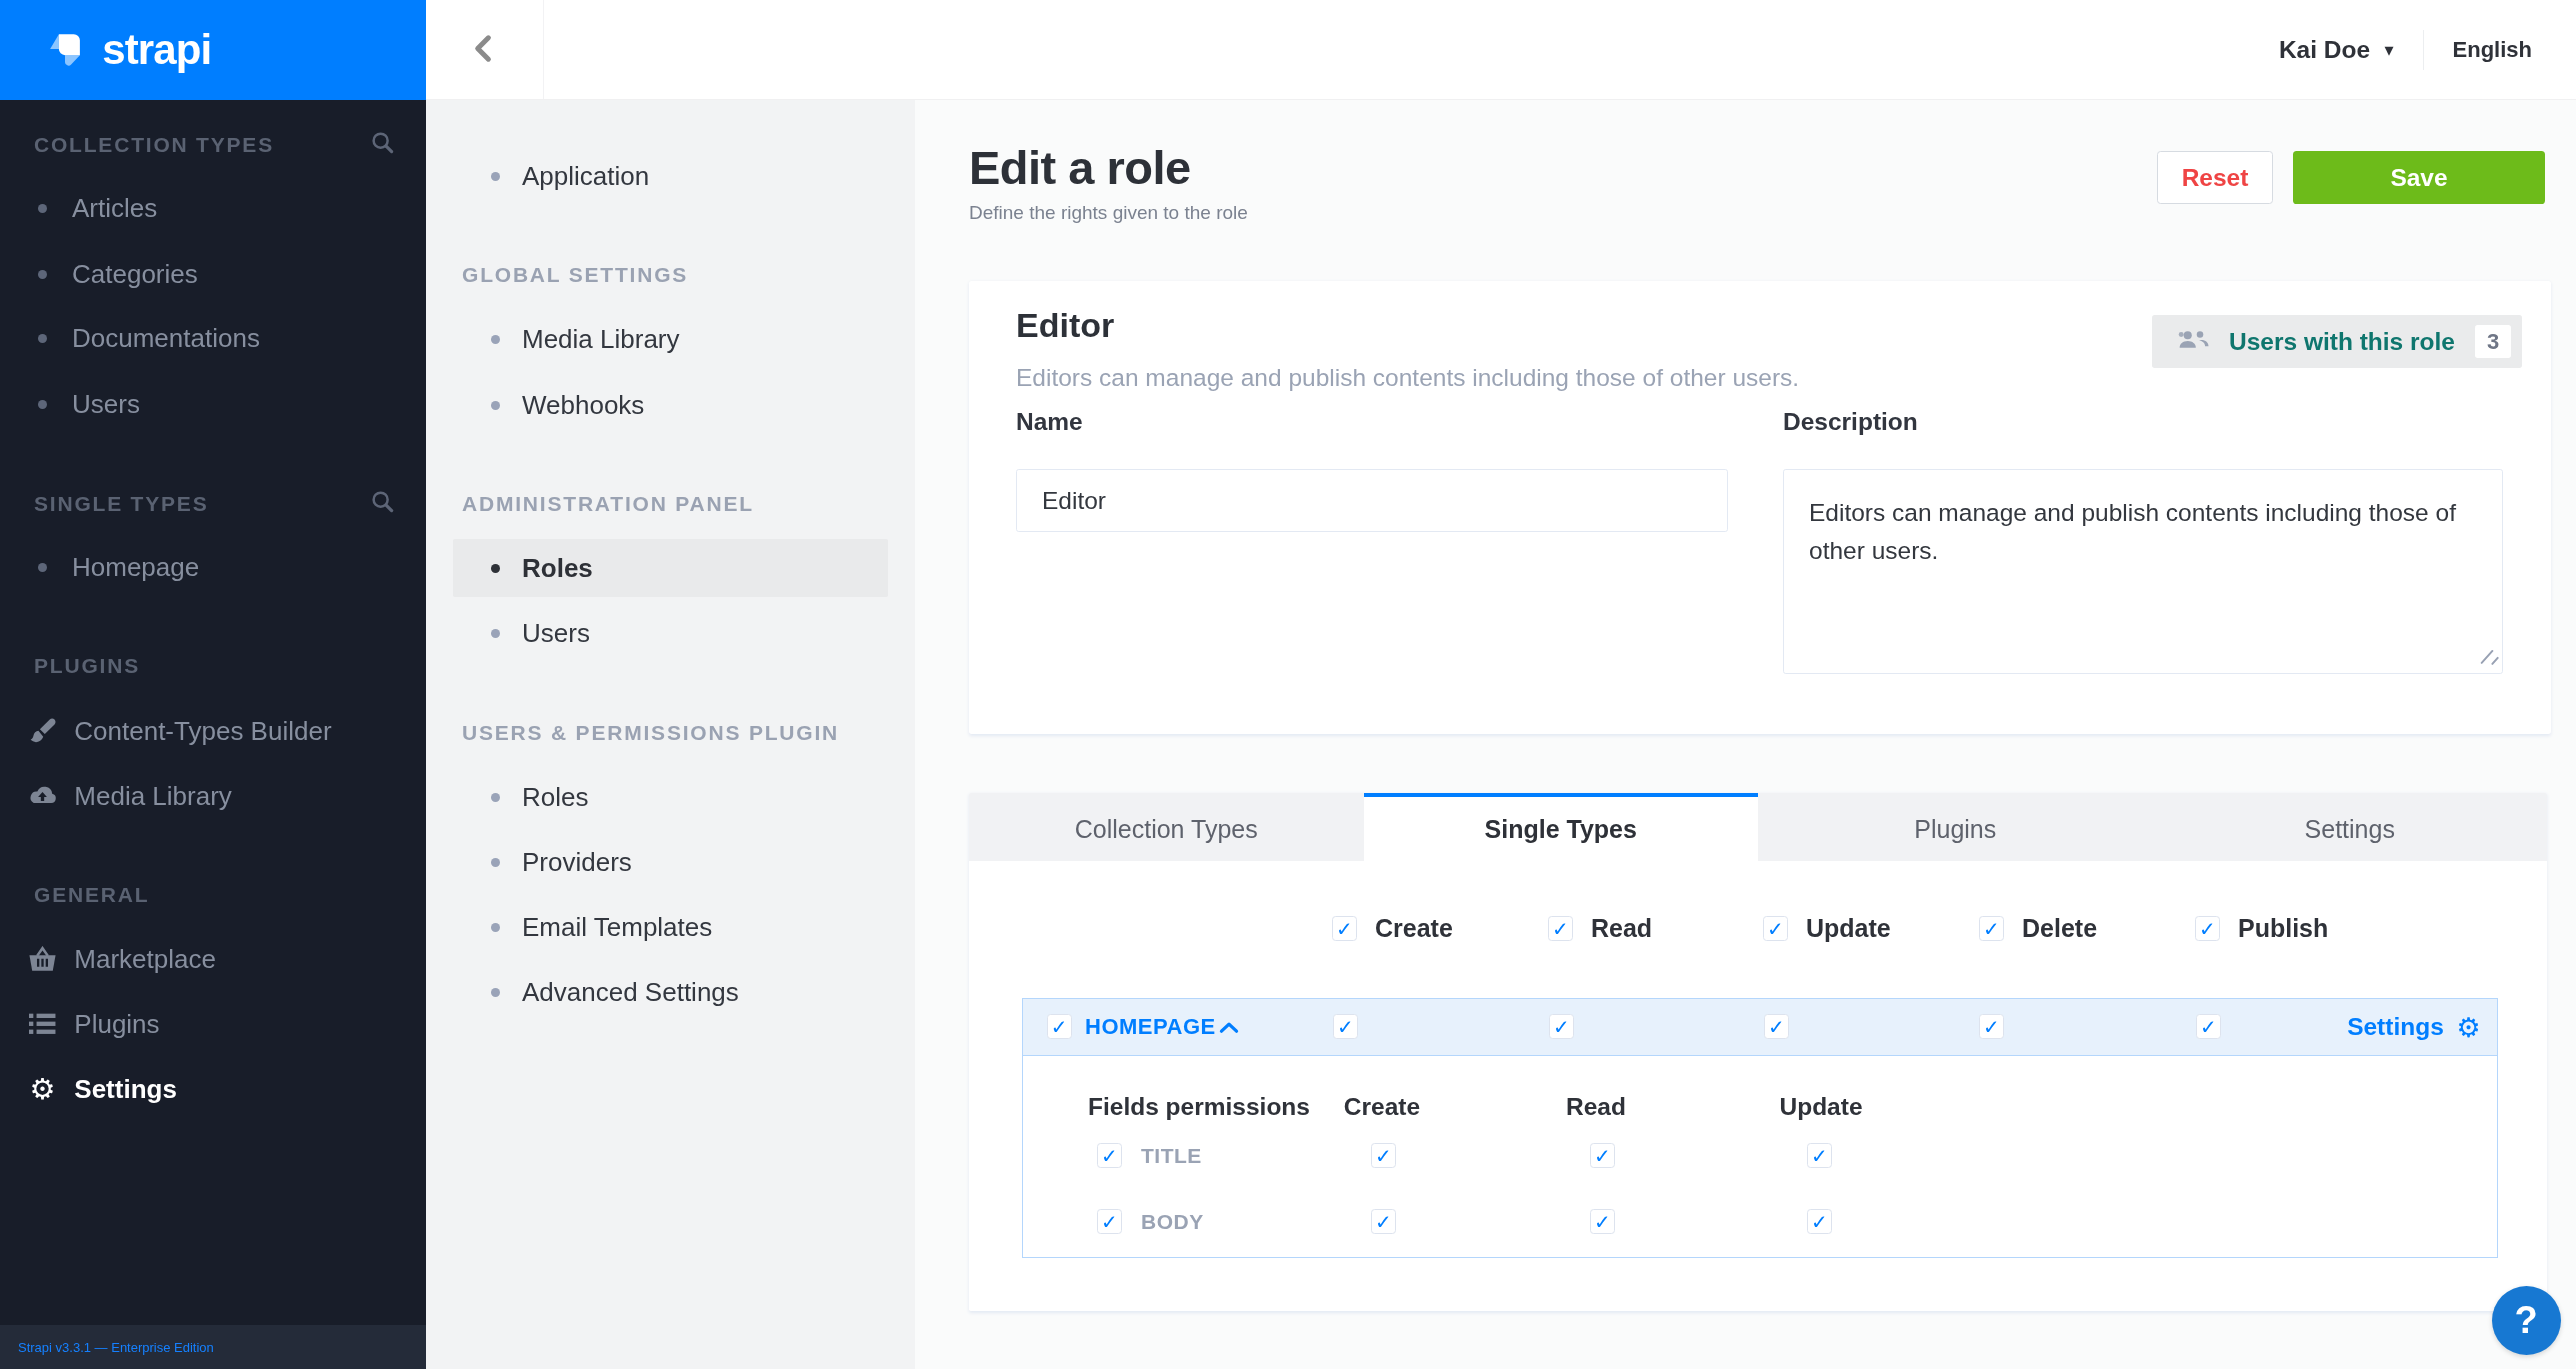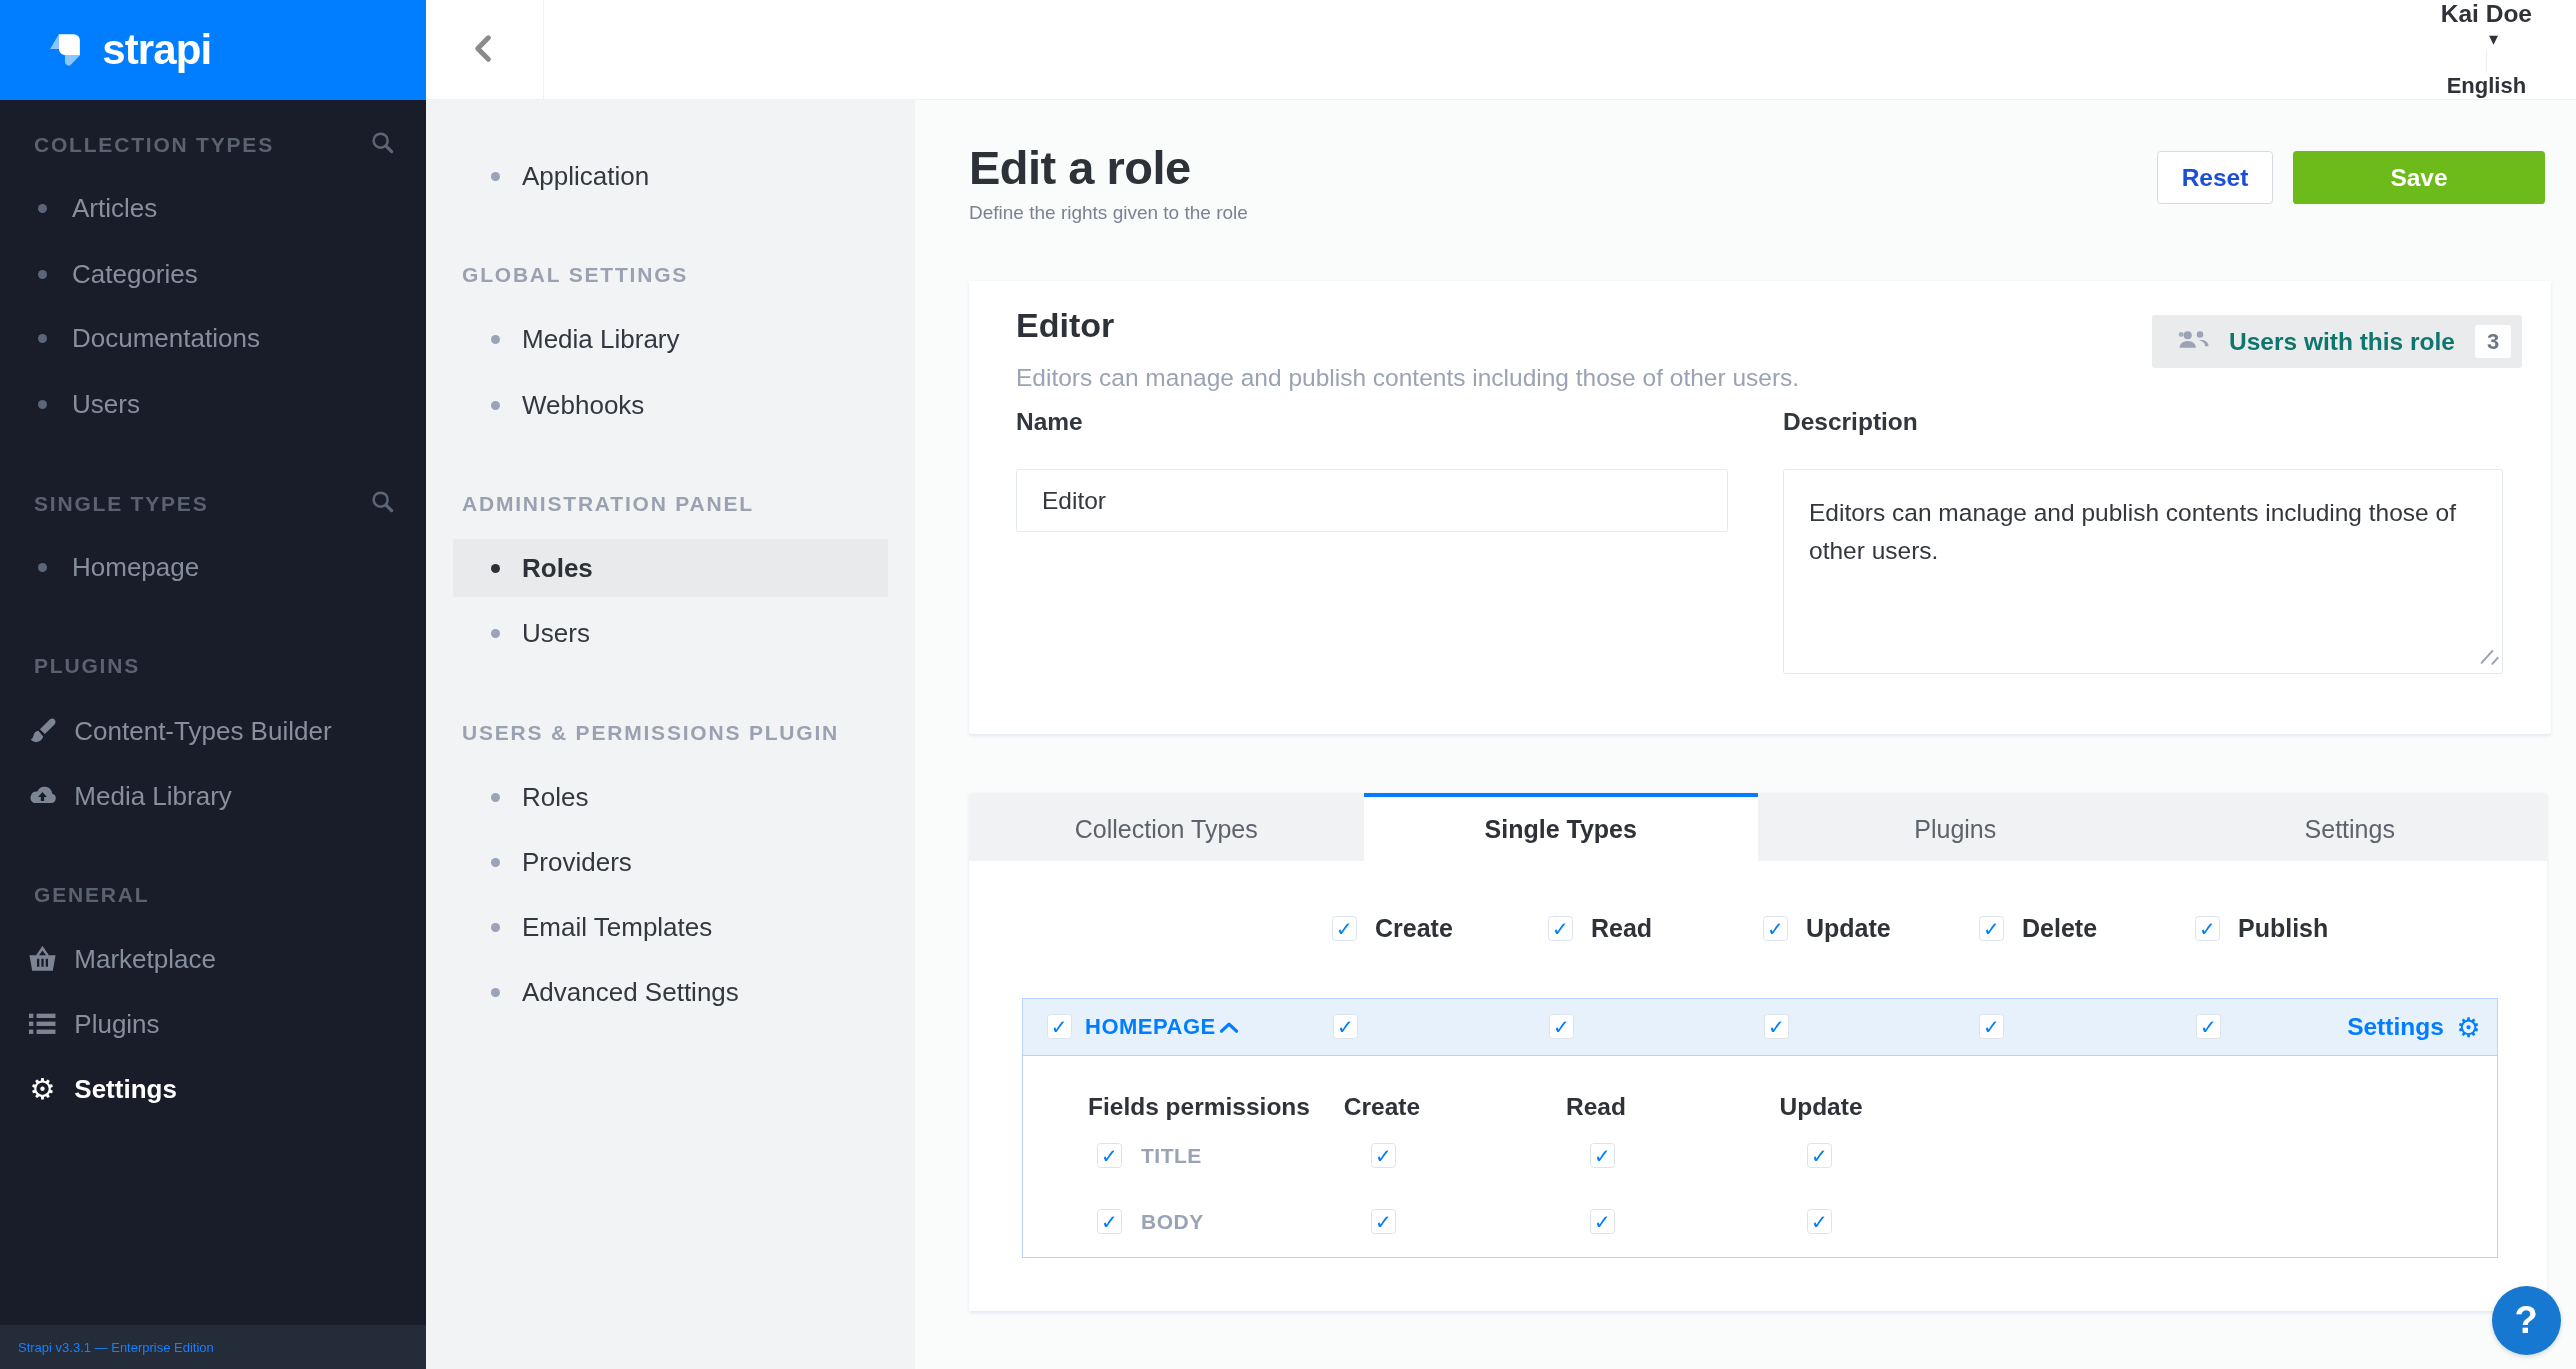--- a/index.html
+++ b/index.html
@@ -25,21 +25,21 @@
   .gear-glyph { font-family:"DejaVu Sans",sans-serif; font-size:29px; color:#7d8594; line-height:1; }
   .m-item.active .gear-glyph { color:#fff; }
   .menu-footer { position:absolute; left:0; bottom:0; width:100%; height:45px; background:#242b39;
                  display:flex; align-items:center; padding-left:18px; font-size:13px; color:#1580ff; }
 
   
   .top-header { position:absolute; left:426px; right:0; top:0; height:100px; background:#fff;
                 border-bottom:0.9px solid #f0f0f1; }
   .back-btn { position:absolute; left:0; top:0; width:118px; height:99px; border-right:0.9px solid #f2f2f4;
               display:flex; align-items:center; justify-content:center; cursor:pointer; background:#fff; }
-  .user-area { position:absolute; right:0; top:0; height:100%; display:flex; align-items:center; padding-right:44px;flex-direction:column; }
+  .user-area { position:absolute; right:0; top:0; height:100%; display:flex; align-items:center; padding-right:44px; }
   .user-name { font-size:24.5px; font-weight:600; color:#2f3239; }
   .caret { font-family:"DejaVu Sans",sans-serif; font-size:18px; color:#2f3239; margin-left:14.5px; }
   .h-divider { width:0.9px; height:40px; background:#eceef0; margin:0 29px; }
   .lang { font-size:22px; font-weight:bold; color:#2f3239; }
 
   
   .snav { position:absolute; left:426px; top:100px; width:489px; bottom:0; background:#f2f3f4; }
   .s-header { position:absolute; left:36px; right:18px; height:36px; display:flex; align-items:center;
               color:#9aa2b2; font-size:21px; font-weight:bold; letter-spacing:1.8px; }
   .s-item { position:absolute; left:0; right:0; height:58px; display:flex; align-items:center;
@@ -50,21 +50,21 @@
   .s-item.active .bullet { background:#2e3137; margin-left:38px; }
 
   
   .content { position:absolute; left:915px; top:100px; right:0; bottom:0; background:#fafbfb; }
   .page-title { position:absolute; left:54px; top:40px; }
   .page-title h1 { margin:0; font-size:47px; font-weight:bold; color:#2d3138; letter-spacing:-0.5px; }
   .page-sub { margin-top:7.3px; font-size:19px; color:#7b8290; }
   .actions { position:absolute; right:31px; top:51px; display:flex; gap:20px; }
   .btn { height:53px; border-radius:3.6px; display:flex; align-items:center; justify-content:center;
          font-size:24.5px; font-weight:bold; cursor:pointer; }
-  .btn-reset { width:116px; background:#fff; border:0.9px solid #d6dbe1; color:#1d4ed8; }
+  .btn-reset { width:116px; background:#fff; border:0.9px solid #d6dbe1; color:#ef4444; }
   .btn-save { width:252px; background:#6dbb1a; border:none; color:#fff; }
 
   .card { position:absolute; background:#fff; border-radius:2.7px; box-shadow:0 1.8px 3.6px #e3e9f3; }
   .card1 { left:54px; right:25px; top:181px; height:453px; }
   .c1-title { position:absolute; left:47px; top:25px; font-size:34px; font-weight:bold; color:#2d3138; }
   .c1-sub { position:absolute; left:47px; top:83px; font-size:24.5px; color:#9aa3b4; }
   .users-btn { position:absolute; top:34px; right:29px; height:53px; background:#eaebec; border-radius:2.7px;
                display:flex; align-items:center; padding:0 11px 0 25px; cursor:pointer; }
   .users-btn .u-lbl { font-size:24.5px; font-weight:600; color:#0f766e; margin-left:18px; }
   .count-badge { margin-left:20px; min-width:36px; height:33px; background:#fff; border-radius:2.7px;

